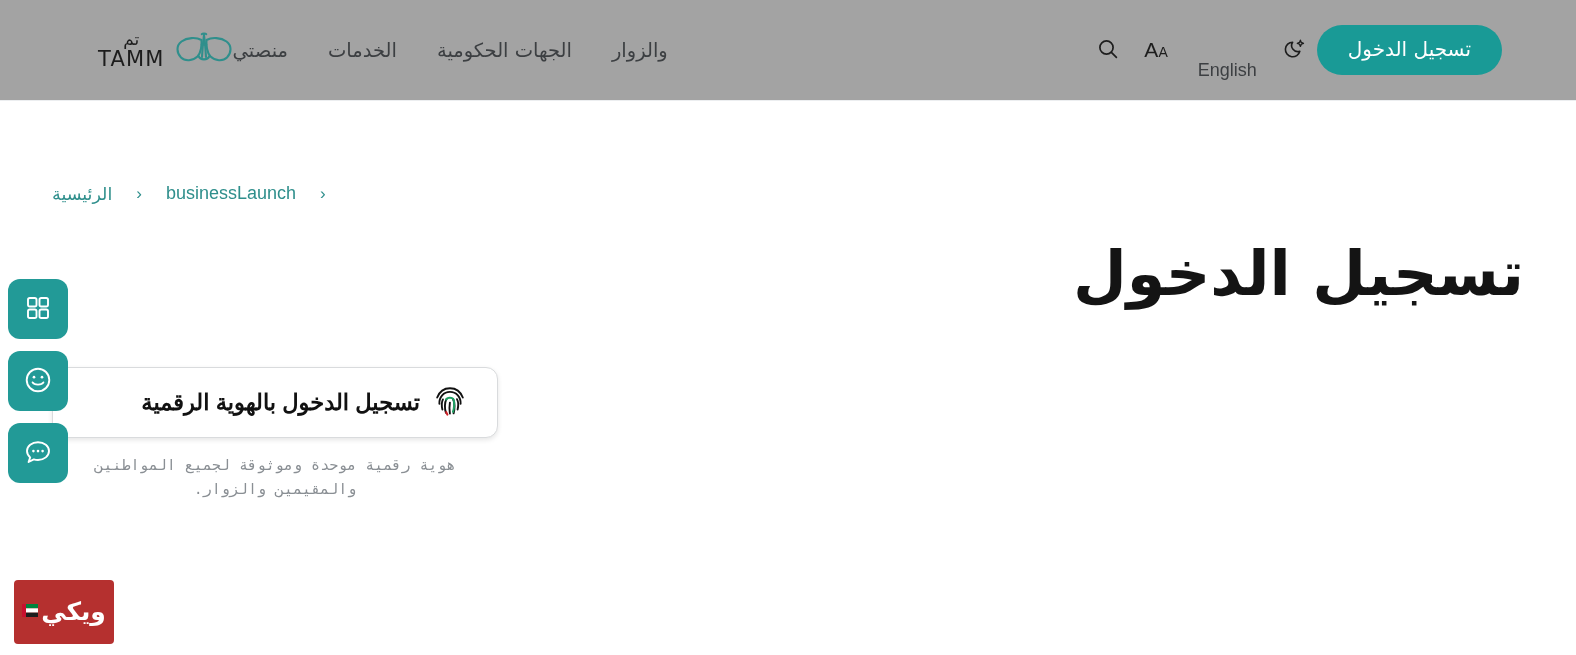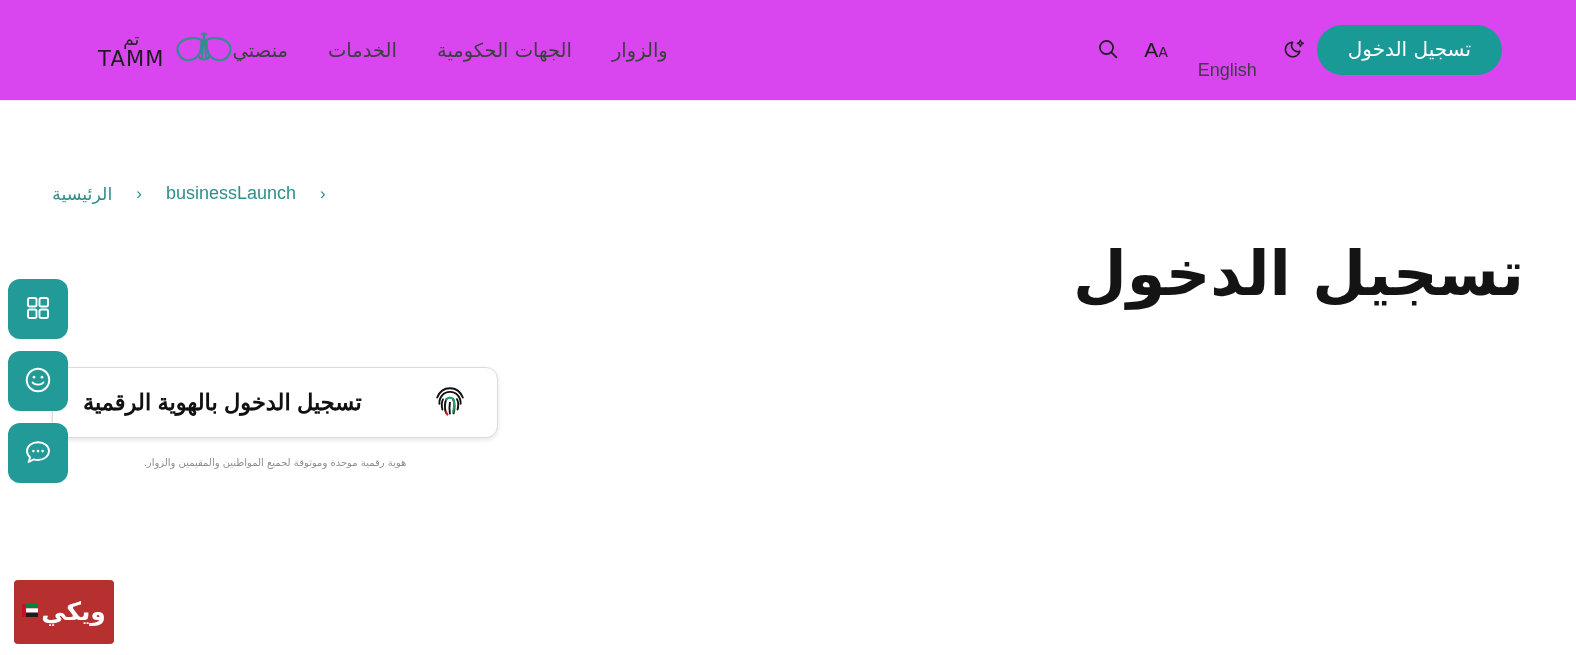--- a/index.html
+++ b/index.html
@@ -10,21 +10,21 @@
     overflow: hidden;
     background: #ffffff;
     font-family: "DejaVu Sans", "Liberation Sans", sans-serif;
   }
 
   
   .header {
     position: relative;
     width: 100%;
     height: 101px;
-    background: #d946ef;
+    background: #a3a3a3;
     border-bottom: 1px solid #eceef0;
     display: flex;
     align-items: center;
     flex-direction: row-reverse;
     justify-content: space-between;
     padding: 0 52px 0 52px;
   }
   .header-right {
     display: flex;
     align-items: center;
@@ -163,43 +163,44 @@
   .cta-wrap {
     margin-top: 58px;
     display: flex;
     flex-direction: column;
     align-items: flex-end;
   }
   .uaepass-btn {
     display: flex;
     flex-direction: row-reverse;
     align-items: center;
-    justify-content: space-between;
+    justify-content: flex-end;
     gap: 13px;
     background: #ffffff;
     border: 1px solid #d9dbdd;
     border-radius: 12px;
     box-shadow: 0 2px 5px rgba(0,0,0,0.10);
     padding: 16px 30px;
     min-width: 446px;
     cursor: pointer;
   }
   .uaepass-label {
     font-size: 22.5px;
     font-weight: 700;
     color: #111111;
     white-space: nowrap;
   }
   .cta-note {
     margin-top: 17px;
     width: 446px;
     text-align: center;
-    font-size: 10px;
+    font-size: 15px;
     color: #8a8f94;
     line-height: 1.55;
+    font-family: Liberation Mono, monospace;
   }
 
   
   .side-rail {
     position: absolute;
     left: 8px;
     top: 279px;
     display: flex;
     flex-direction: column;
     gap: 12px;

